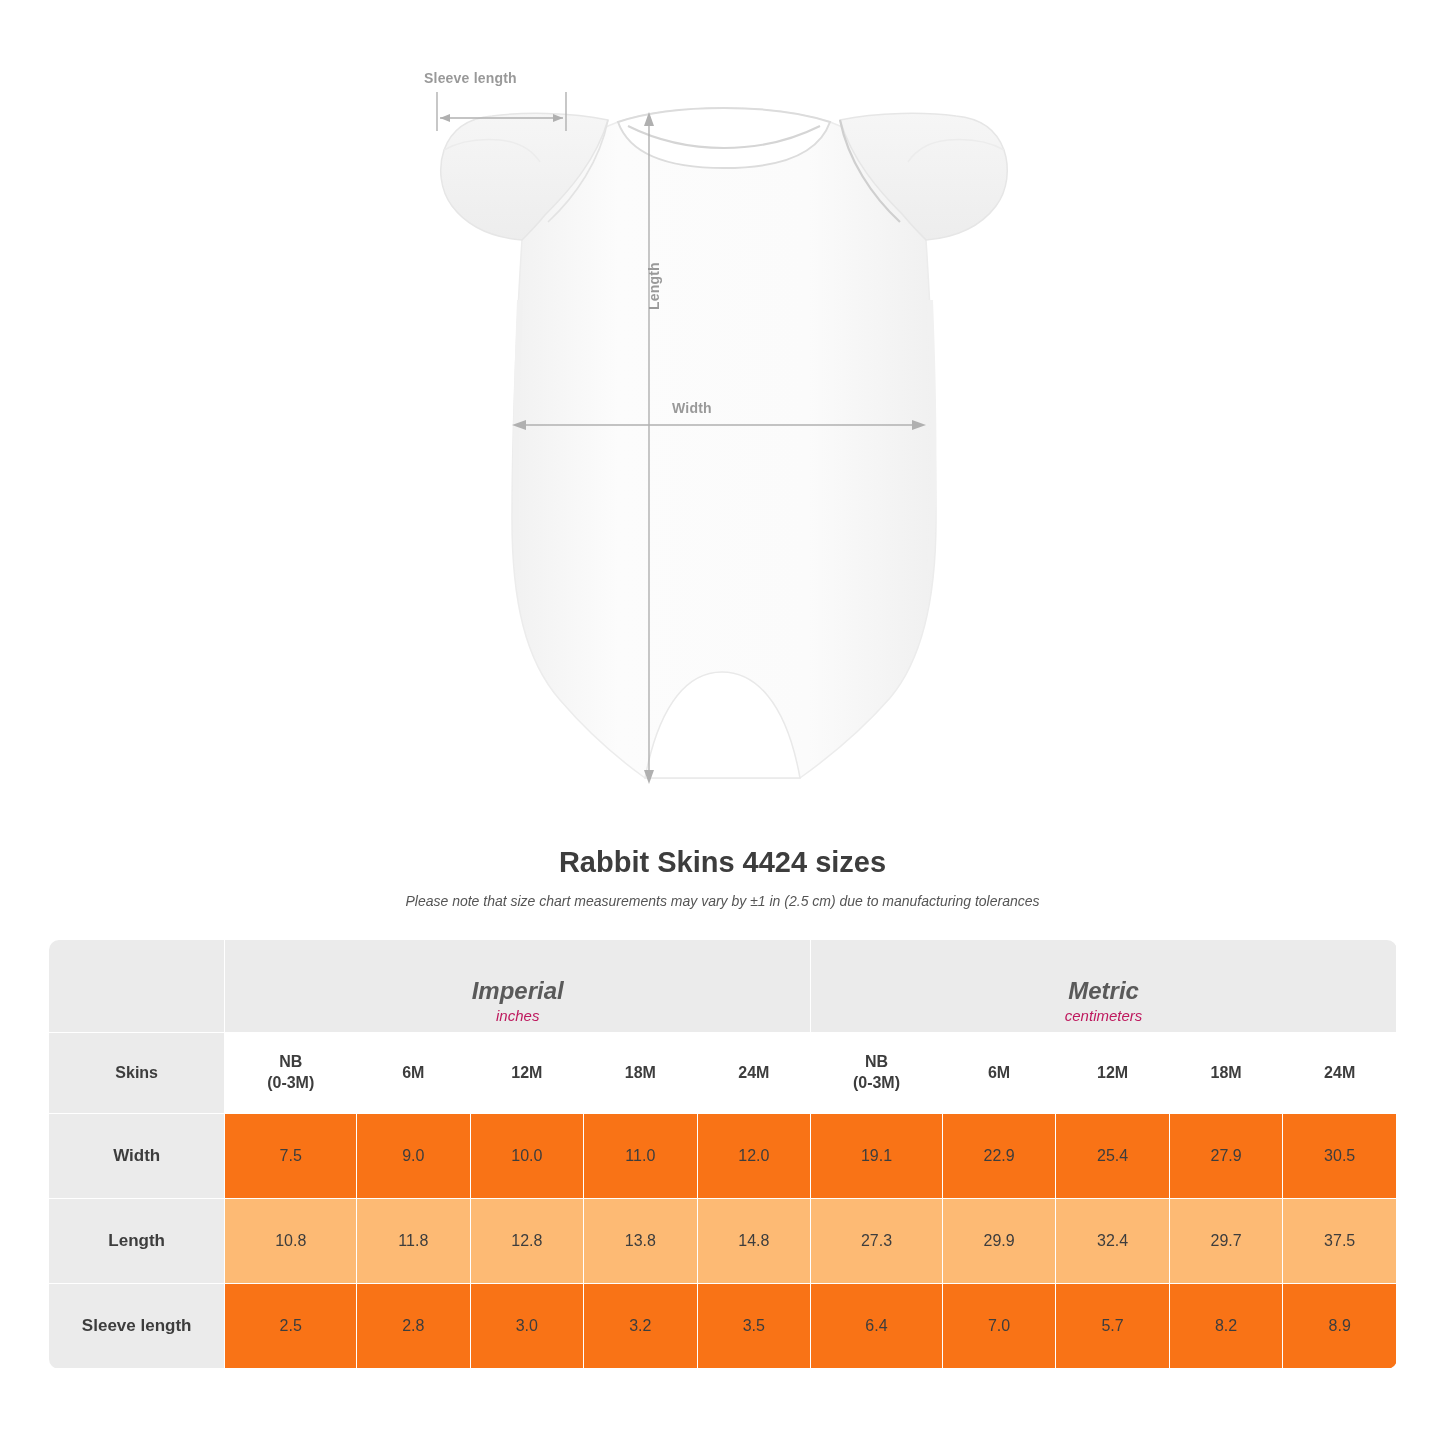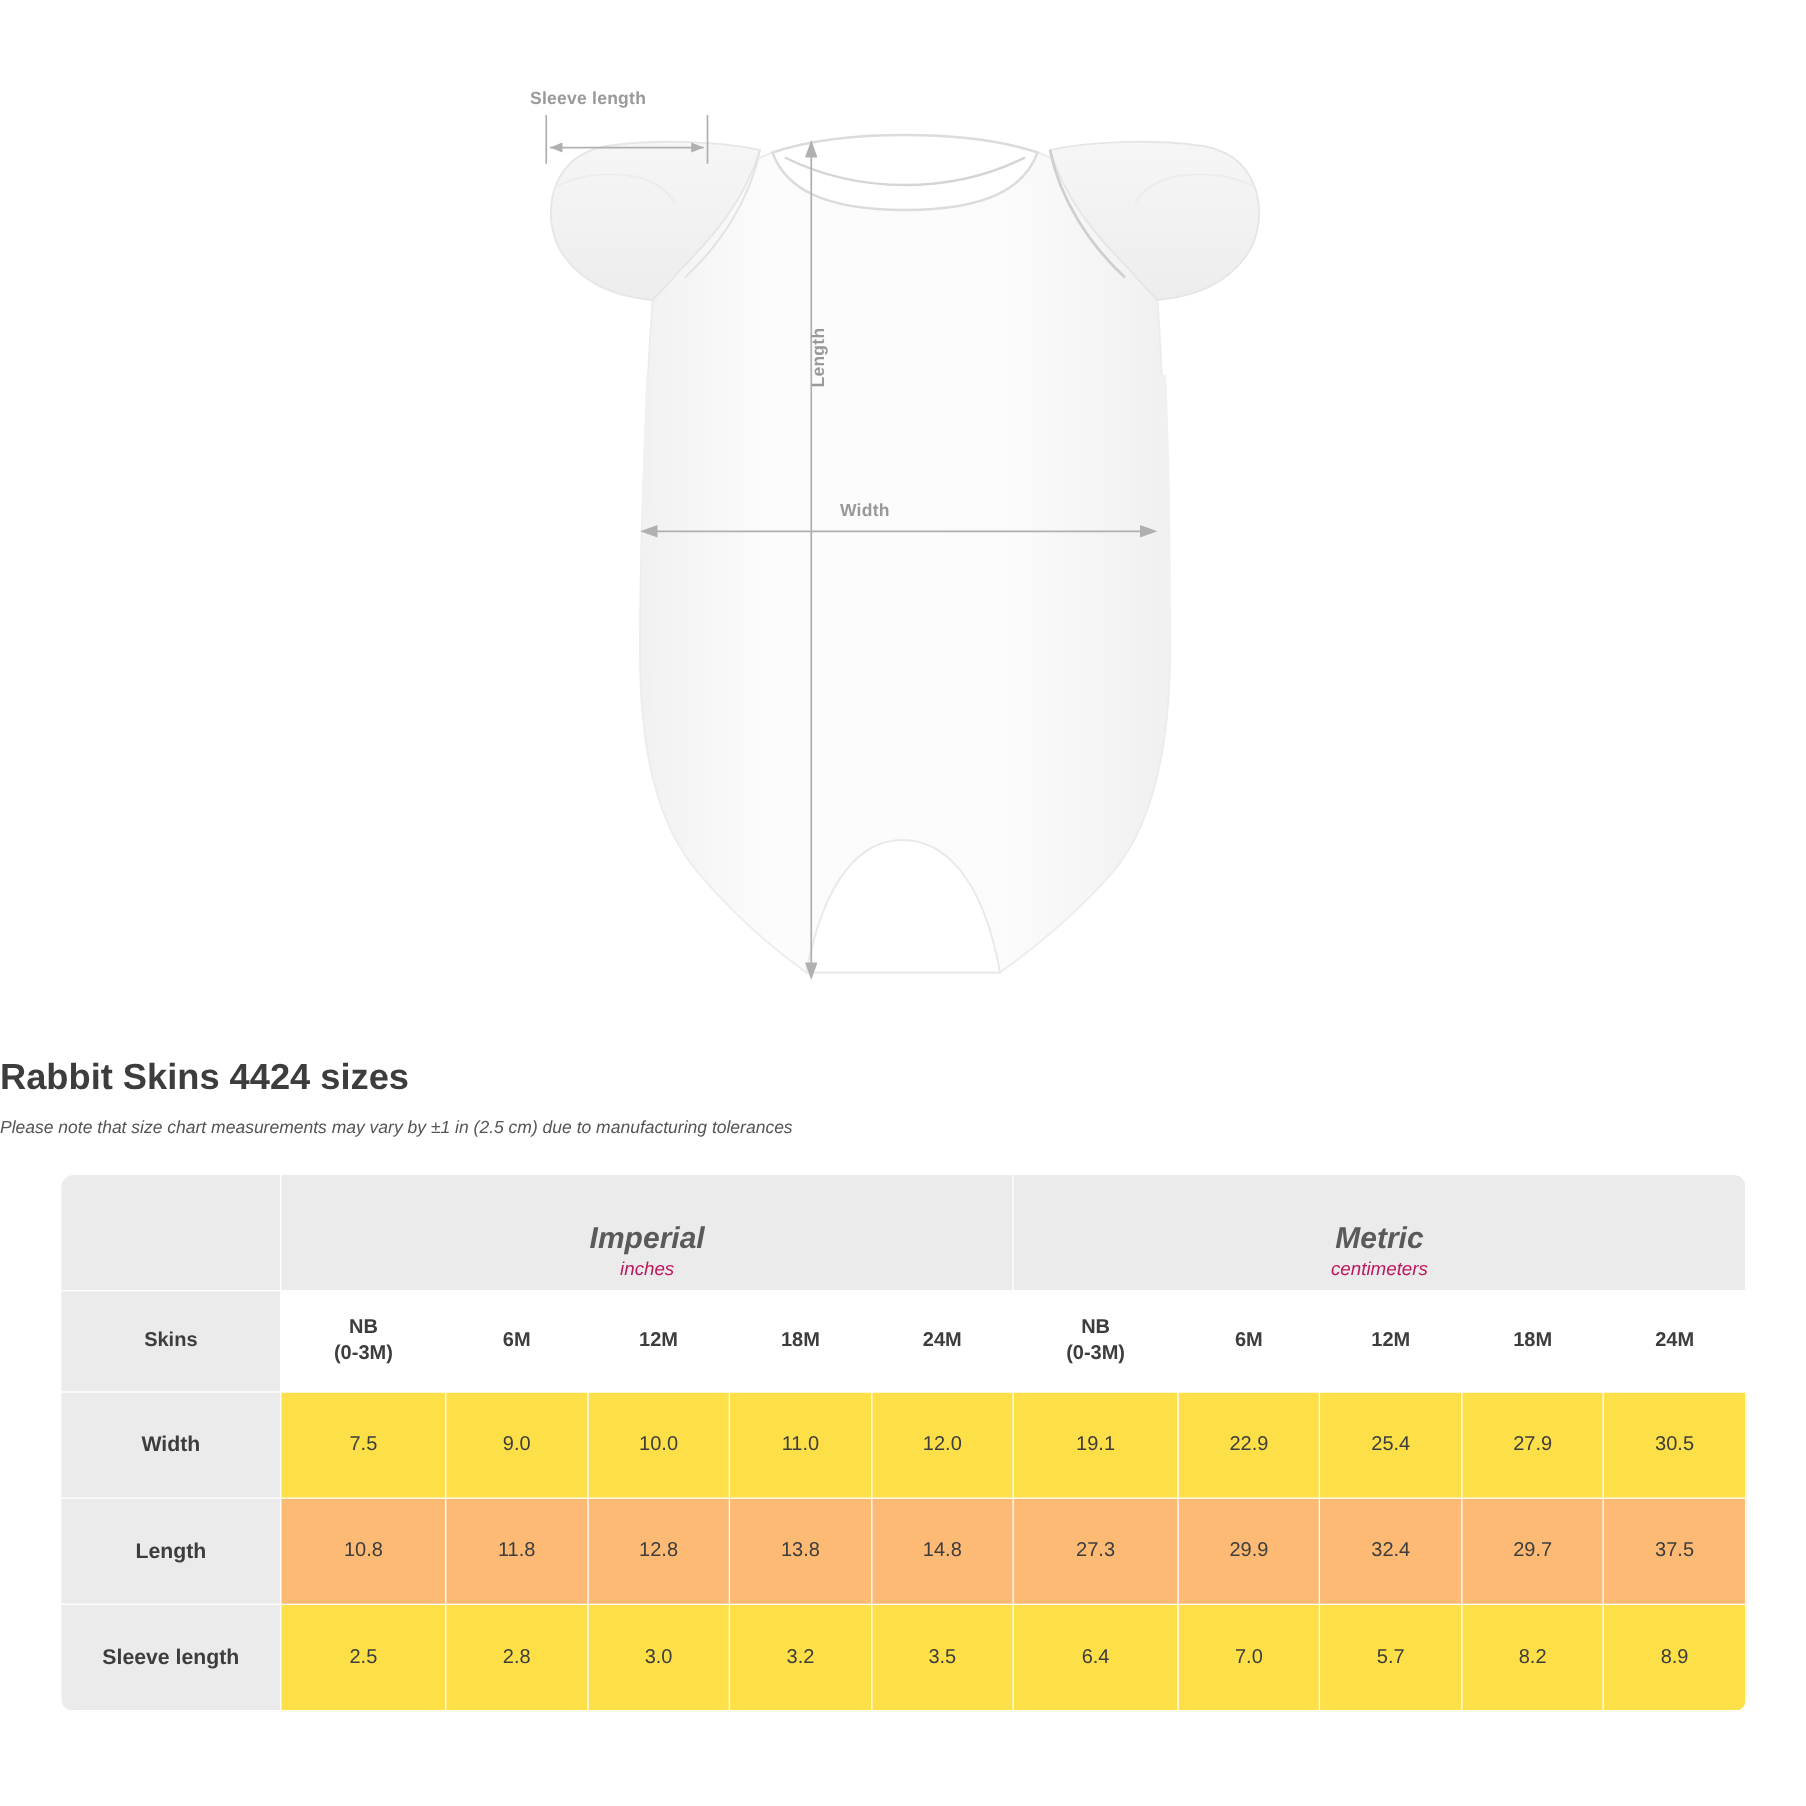--- a/index.html
+++ b/index.html
@@ -42,20 +42,21 @@
   .label-width  { left: 672px; top: 400px; }
   .label-length {
     left: 646px;
     top: 310px;
     transform: rotate(-90deg);
     transform-origin: left top;
   }
 
   
   .title-block {
+    text-align: center;
     margin-top: 26px;
   }
   .chart-title {
     font-size: 29px;
     font-weight: bold;
     color: #3d3d3d;
     margin: 0 0 14px 0;
   }
   .chart-note {
     font-size: 14px;
@@ -122,21 +123,21 @@
 
   
   .data-row td {
     height: 82px;
     font-size: 17px;
   }
   .data-row td.rowlabel {
     font-weight: bold;
     font-size: 17px;
   }
-  .row-shaded td { background: #fde047; }
+  .row-shaded td { background: #f97316; }
   .row-plain td { background: #fdba74; }
   .row-plain td.rowlabel { background: #ebebeb; }
   .row-shaded td.rowlabel { background: #ebebeb; }
 
   .last-row td:first-child { border-bottom-left-radius: 10px; }
   .last-row td:last-child  { border-bottom-right-radius: 10px; }
   .unit-row td:last-child  { border-top-right-radius: 10px; }
 </style>
 </head>
 <body>

